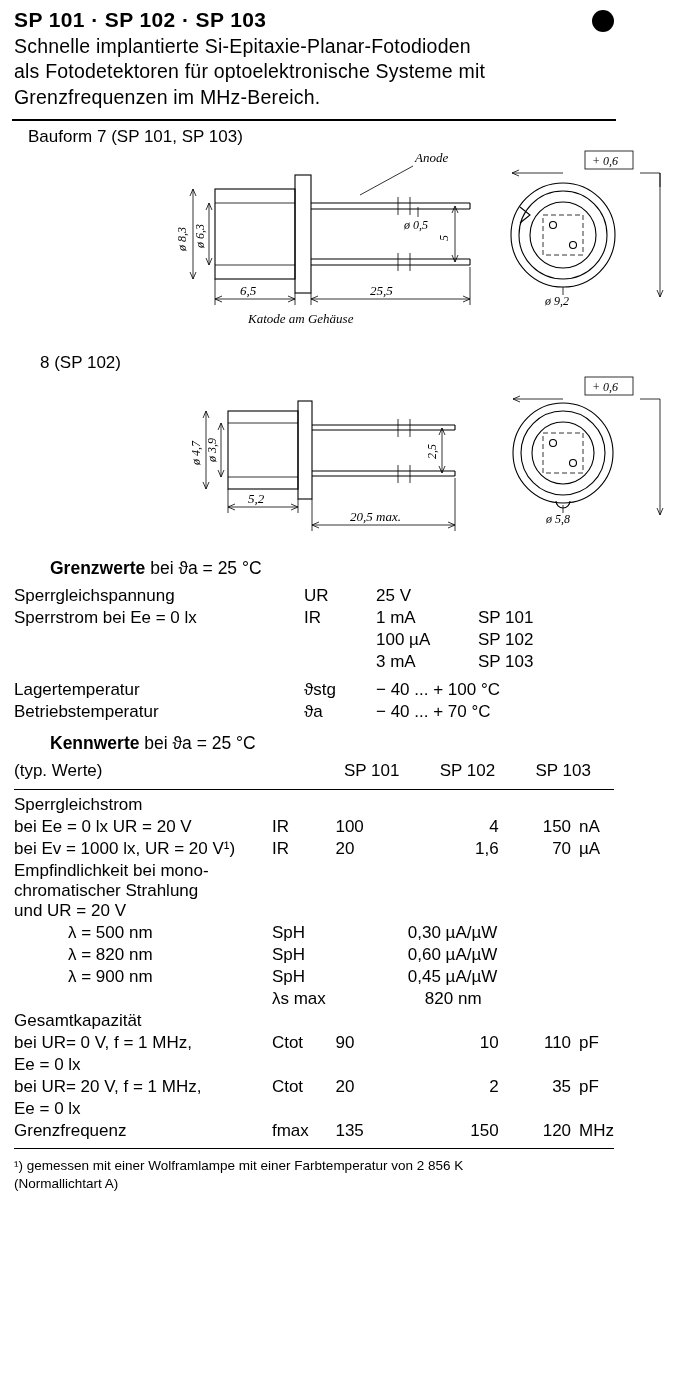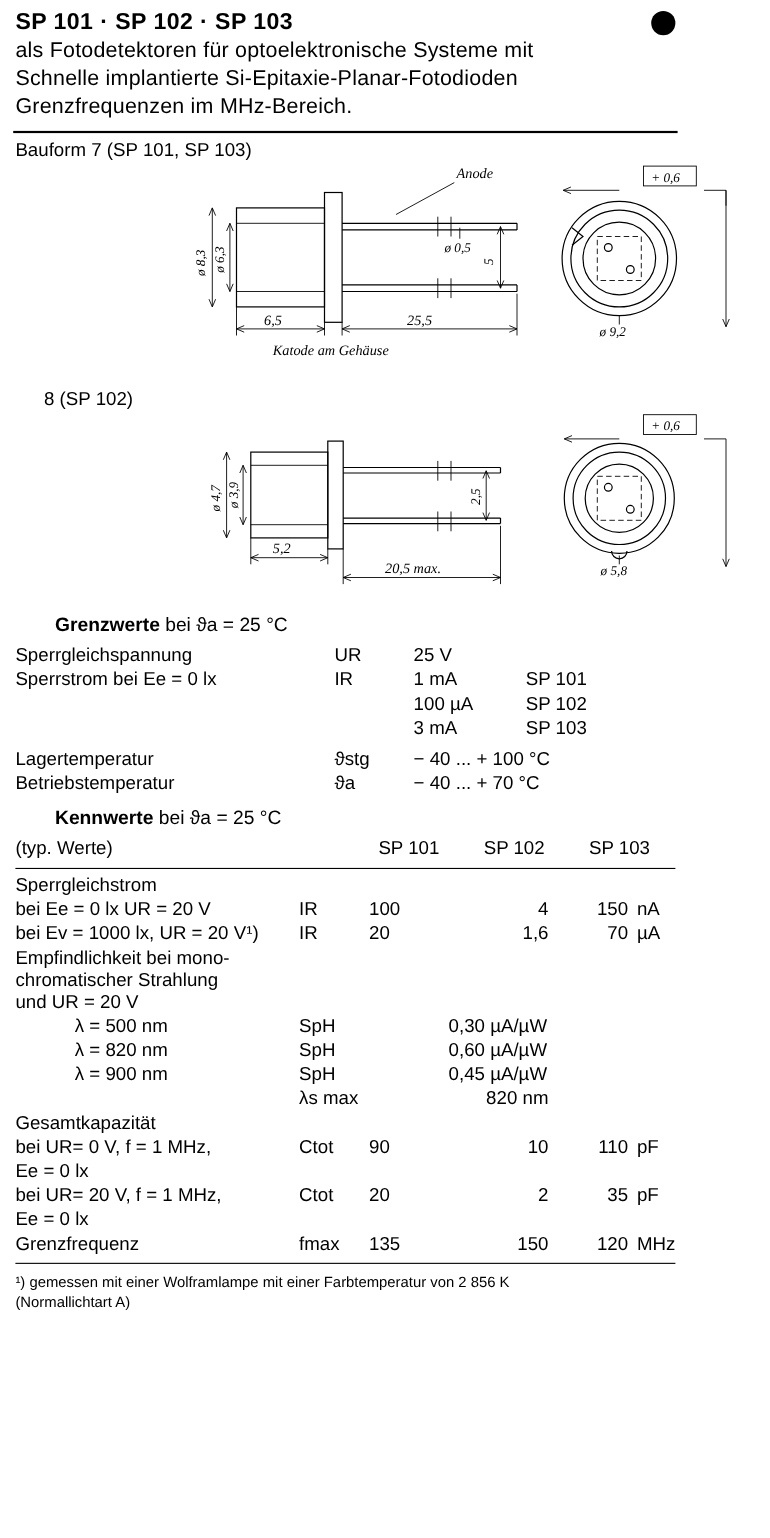--- a/index.html
+++ b/index.html
@@ -51,21 +51,21 @@
     border-top: 2px solid #000;
     margin: 9px 12px 0 12px;
   }
   
   .drawing-block {
     position: relative;
     margin-top: 6px;
   }
   .bauform-label {
     font-size: 17px;
-    padding-left: 14px;
+    padding-left: 28px;
   }
   .bauform-label.indent {
     padding-left: 40px;
   }
   .draw-area {
     position: relative;
     height: 200px;
   }
   .draw-area.small {
     height: 175px;
@@ -151,22 +151,22 @@
 </head>
 <body>
 
 <div class="page">
 
   <div class="title-row">
     <div class="type-title">SP 101 · SP 102 · SP 103</div>
     <div class="bullet-dot"></div>
   </div>
   <div class="subtitle">
+    <div>Schnelle implantierte Si-Epitaxie-Planar-Fotodioden</div>
     <div>als Fotodetektoren für optoelektronische Systeme mit</div>
-    <div>Schnelle implantierte Si-Epitaxie-Planar-Fotodioden</div>
     <div>Grenzfrequenzen im MHz-Bereich.</div>
   </div>
   <hr class="rule">
 
   <div class="drawing-block">
     <div class="bauform-label">Bauform 7 (SP 101, SP 103)</div>
     <div class="draw-area">
       <svg width="700" height="200" viewBox="0 0 700 200">
 
         <rect class="ln" x="215" y="42" width="80" height="90"></rect>
@@ -422,21 +422,21 @@
         <td class="c-v1"></td>
         <td class="c-v2" style="text-align:left">0,45 µA/µW</td>
         <td class="c-v3"></td>
         <td class="c-unit"></td>
       </tr>
 
       <tr>
         <td class="c-label"></td>
         <td class="c-sym">λs max</td>
         <td class="c-v1"></td>
-        <td class="c-v2" style="text-align:right">820 nm</td>
+        <td class="c-v2" style="text-align:center">820 nm</td>
         <td class="c-v3"></td>
         <td class="c-unit"></td>
       </tr>
 
       <tr>
         <td colspan="6">Gesamtkapazität</td>
       </tr>
       <tr>
         <td class="c-label">bei UR=   0 V, f = 1 MHz,</td>
         <td class="c-sym">Ctot</td>

